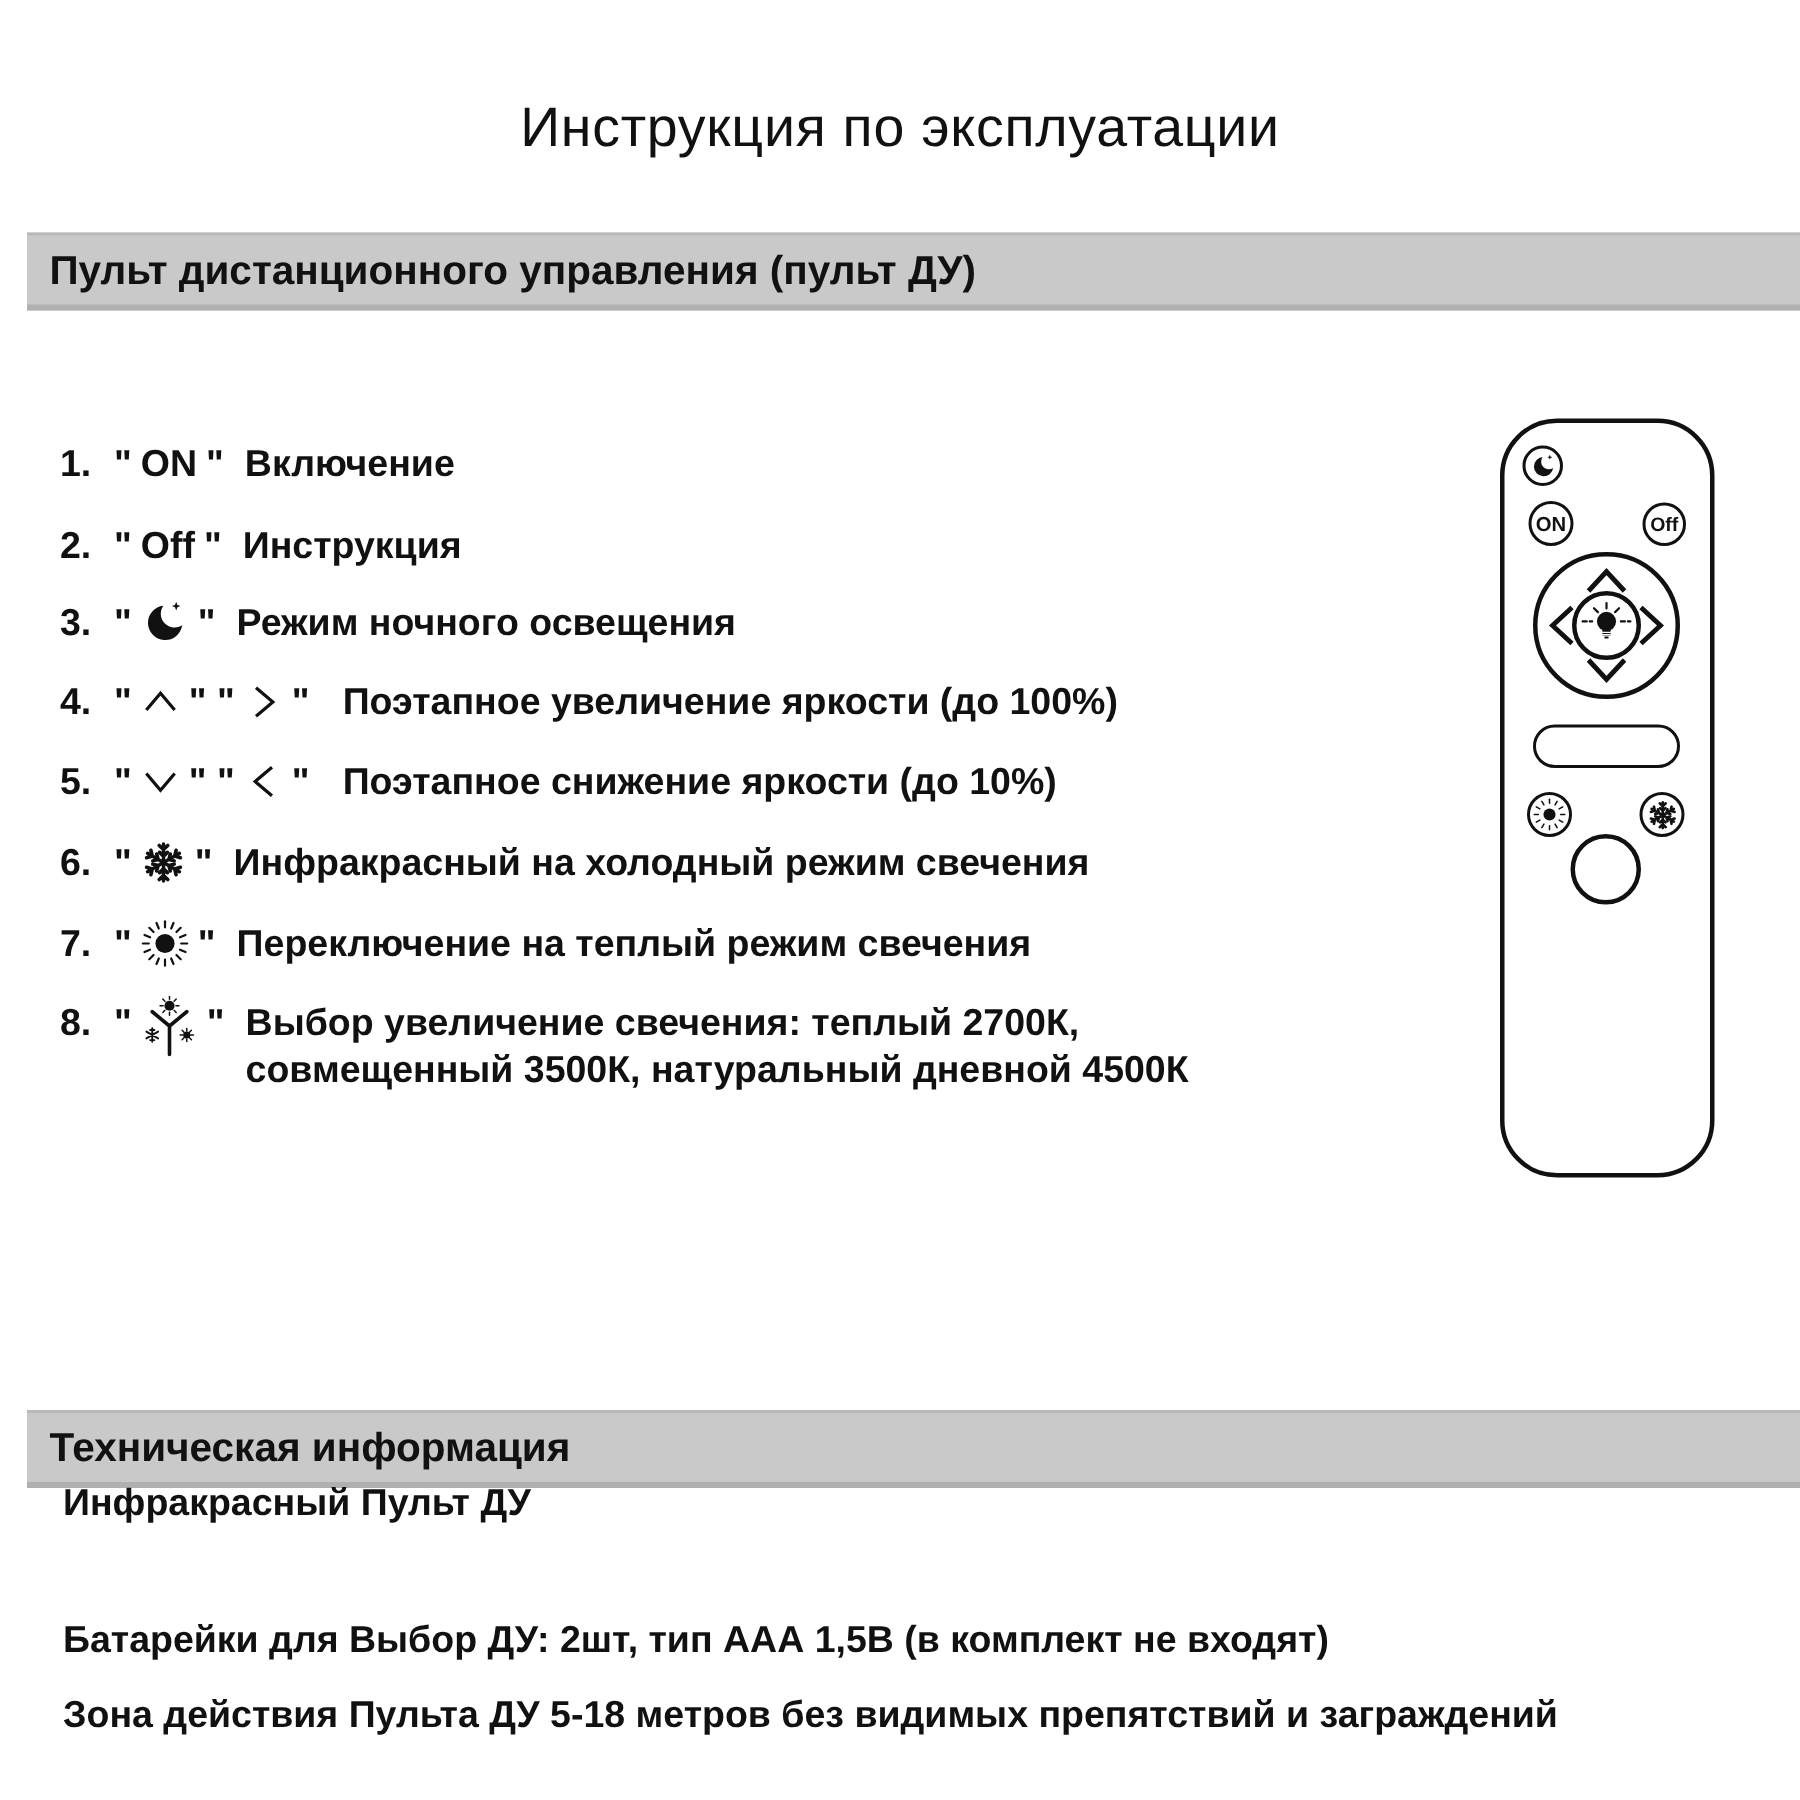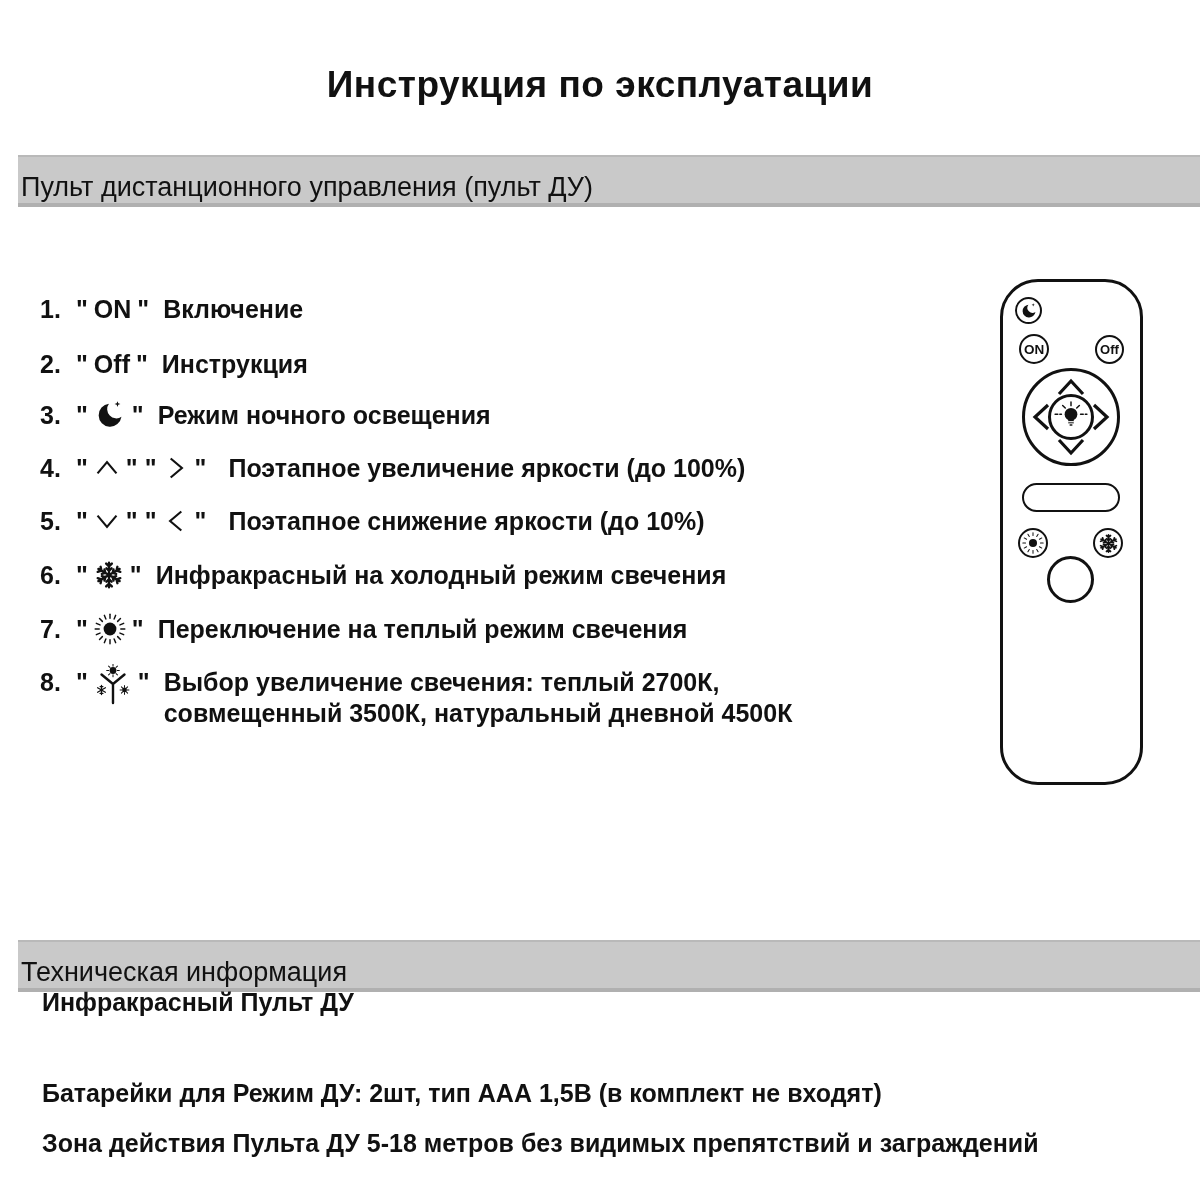--- a/index.html
+++ b/index.html
@@ -1,23 +1,23 @@
 <!DOCTYPE html>
 <html><head>
 <meta charset="utf-8">
 <style>
   html,body{margin:0;padding:0;background:#fff;}
   .page{position:relative;width:1200px;height:1200px;background:#fff;overflow:hidden;
         font-family:"Liberation Sans","DejaVu Sans",sans-serif;color:#111;}
   .title{position:absolute;top:64px;left:0;width:1200px;text-align:center;
-         font-size:37px;font-weight:bold;letter-spacing:.5px;}
+         font-size:37px;font-weight:normal;letter-spacing:.5px;}
   .bar{position:absolute;left:18px;right:0;height:46px;background:#c9c9c9;
        border-top:2px solid #b9b9b9;border-bottom:4px solid #b0b0b0;
-       display:flex;align-items:flex-end;padding-left:3px;
-       font-size:27px;font-weight:normal;}
+       display:flex;align-items:center;padding-left:15px;
+       font-size:27px;font-weight:bold;}
   .bar1{top:155px;}
   .bar2{top:940px;}
   .item{position:absolute;left:40px;display:flex;align-items:center;gap:5px;
         height:36px;font-size:25px;font-weight:bold;white-space:nowrap;}
   .i1{top:291px;}.i2{top:346px;}.i3{top:397px;}.i4{top:450px;}
   .i5{top:503px;}.i6{top:557px;}.i7{top:611px;}
   .i8{top:664px;align-items:flex-start;height:auto;}
   .i8 .num,.i8 .q,.i8 .icn{line-height:36px;}
   .num{width:30px;}
   .q{padding:0 1px;}
@@ -298,16 +298,16 @@
       </span>
     </div>
     <div class="rbtn round-btn"></div>
   </div>
 
   <div class="bar bar2">
     <span>Техническая информация</span>
   </div>
 
   <div class="tech-line t1">Инфракрасный Пульт ДУ</div>
-  <div class="tech-line t2">Батарейки для Режим ДУ: 2шт, тип ААА 1,5В (в комплект не входят)</div>
+  <div class="tech-line t2">Батарейки для Выбор ДУ: 2шт, тип ААА 1,5В (в комплект не входят)</div>
   <div class="tech-line t3">Зона действия Пульта ДУ 5-18 метров без видимых препятствий и заграждений</div>
 
 </div>
 
 </body></html>

